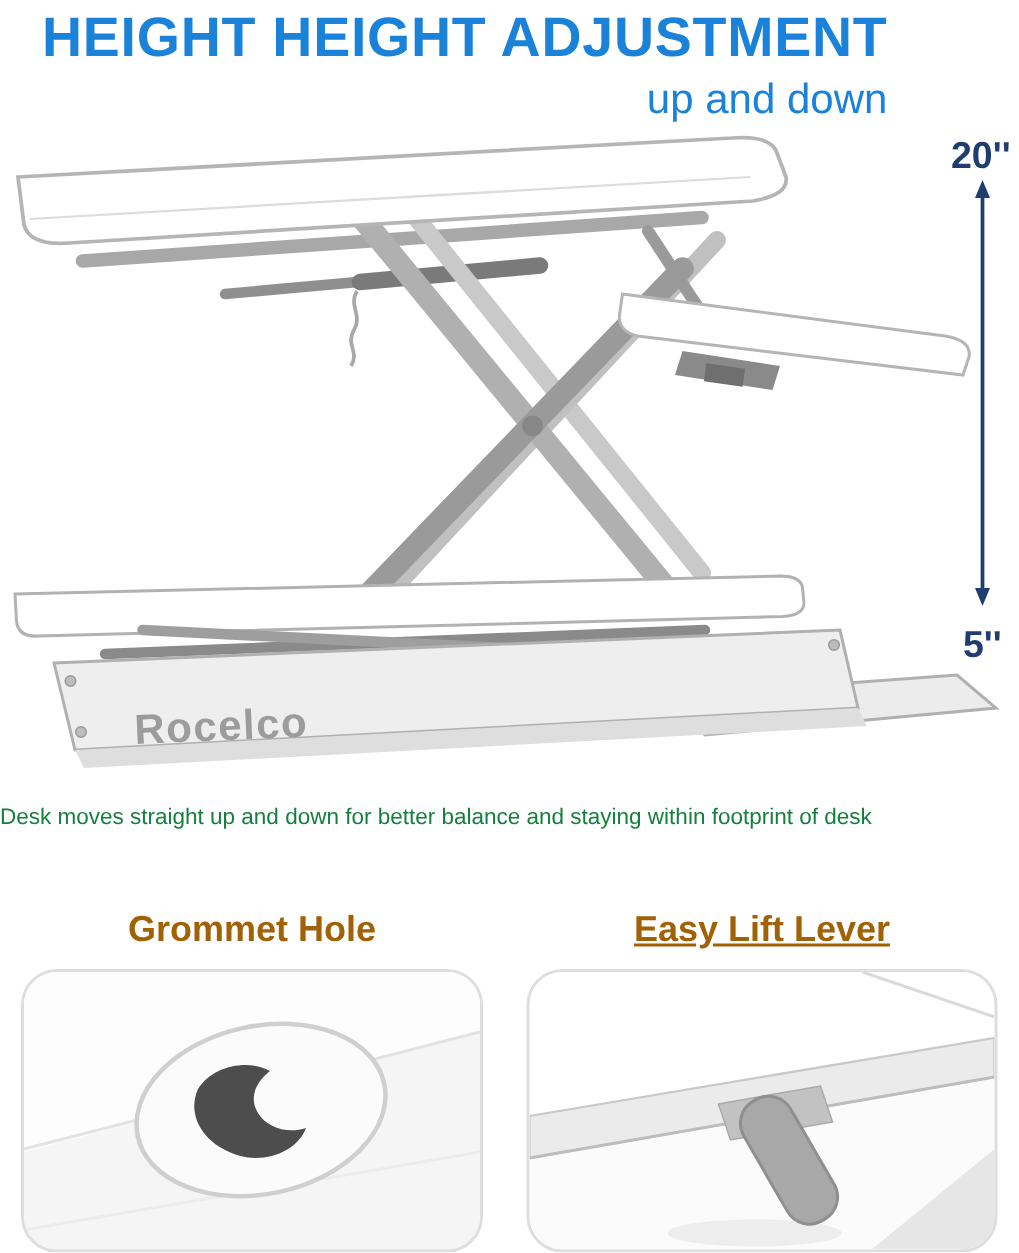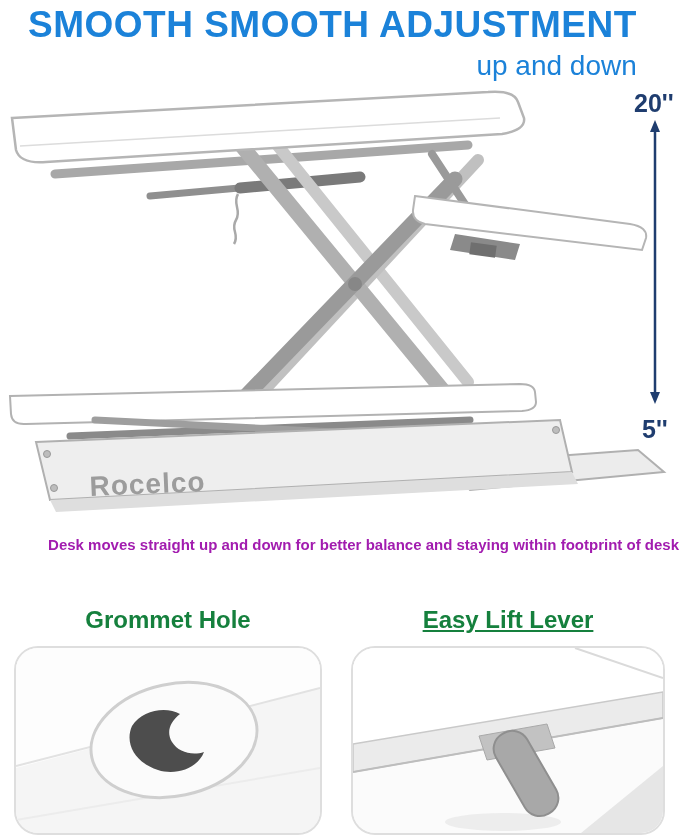--- a/index.html
+++ b/index.html
@@ -6,44 +6,44 @@
   html,body { background:#ffffff; }
   .page {
     position:relative; width:679px; height:835px; background:#ffffff;
     overflow:hidden; font-family:"Liberation Sans", sans-serif;
   }
   .hdr { position:absolute; left:28px; top:4px; }
   .title { font-size:37px; font-weight:800; color:#1b82d9; letter-spacing:.5px; line-height:1.15; }
   .subtitle { font-size:28px; font-weight:400; color:#1b82d9; margin-top:3px;text-align:right; }
   .hero { position:absolute; left:0; top:84px; width:679px; height:462px; }
   .caption {
-    position:absolute; top:536px; left:0; width:679px; text-align:right;
-    font-size:15px; color:#a21caf;font-weight:bold;
+    position:absolute; top:536px; left:0; width:679px; text-align:left;
+    font-size:15px; color:#15803d;
   }
   .detail-label {
     position:absolute; top:606px; font-size:24px; font-weight:700;
-    color:#15803d; text-align:center;
+    color:#a16207; text-align:center;
   }
   .detail-label.l { left:14px; width:308px; }
   .detail-label.r { left:351px; width:314px;text-decoration:underline; }
   .card {
     position:absolute; top:646px; height:189px; border-radius:24px;
     overflow:hidden; border:2px solid #dedede; background:#fafafa;
   }
   .card.l { left:14px; width:308px; }
   .card.r { left:351px; width:314px; }
   .card svg { display:block; }
 </style>
 </head>
 <body>
 
 <div class="page">
 
   <div class="hdr">
-    <div class="title">SMOOTH SMOOTH ADJUSTMENT</div>
+    <div class="title">HEIGHT HEIGHT ADJUSTMENT</div>
     <div class="subtitle">up and down</div>
   </div>
 
   <svg class="hero" viewBox="0 0 679 462">
 
     <g>
       <path d="M 55 90 L 300 73 L 468 61" fill="none" stroke="#a8a8a8" stroke-width="9" stroke-linecap="round"></path>
       <path d="M 150 112 L 360 93" fill="none" stroke="#8f8f8f" stroke-width="7" stroke-linecap="round"></path>
       <path d="M 240 104 L 360 93" fill="none" stroke="#7a7a7a" stroke-width="11" stroke-linecap="round"></path>
     </g>

